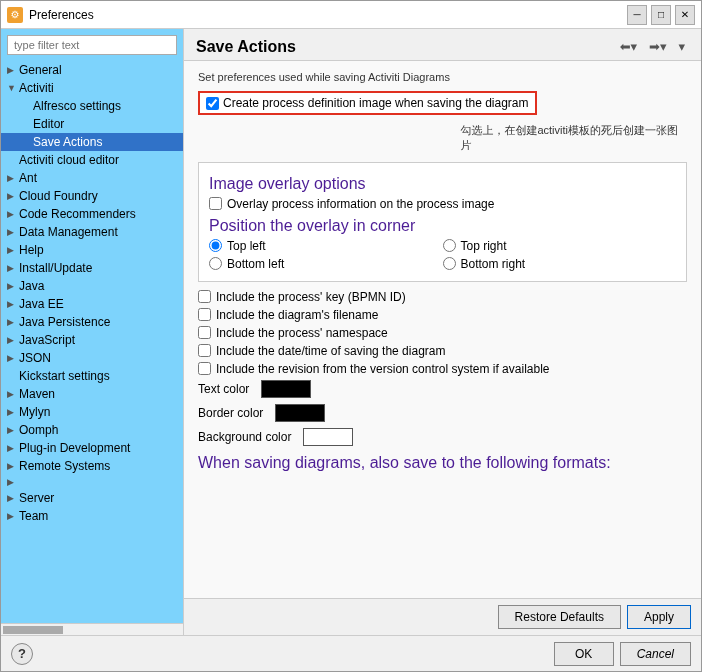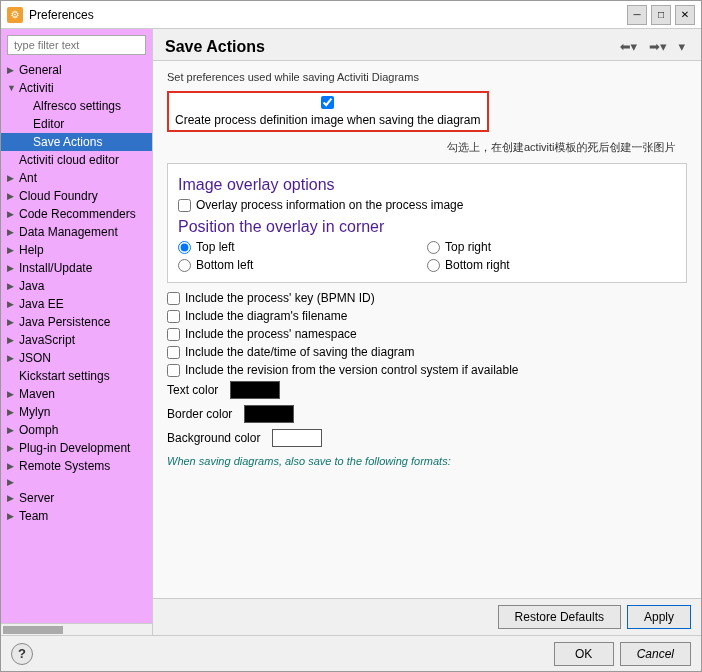--- a/index.html
+++ b/index.html
@@ -54,22 +54,22 @@
     }
 
     .content-area {
       display: flex;
       flex: 1;
       overflow: hidden;
     }
 
     
     .sidebar {
-      width: 152px;
-      background: #f0abfc;
+      width: 183px;
+      background: #7dd3fc;
       border-right: 1px solid #ccc;
       display: flex;
       flex-direction: column;
       overflow: hidden;
     }
 
     .filter-input {
       margin: 6px;
       padding: 3px 6px;
       border: 1px solid #aaa;
@@ -174,21 +174,20 @@
     }
 
     .checkbox-highlighted {
       border: 2px solid #e03020;
       padding: 3px 6px;
       display: inline-flex;
       align-items: center;
       gap: 4px;
       margin-bottom: 8px;
       background: #fff;
-      flex-direction: column;
     }
 
     .section-label {
       font-size: 16px;
       color: #4c1d95;
       margin: 6px 0 4px 0;
     }
 
     .section-box {
       border: 1px solid #ccc;
@@ -238,24 +237,23 @@
     .color-white { background: #fff; }
 
     .annotation-text {
       font-size: 11px;
       color: #333;
       margin-left: 20px;
       line-height: 1.4;
     }
 
     .format-label {
-      font-size: 11px;
+      font-size: 16px;
       margin-top: 8px;
-      color: #0f766e;
-      font-style: italic;
+      color: #4c1d95;
     }
 
     
     .bottom-bar {
       padding: 6px 10px;
       display: flex;
       justify-content: flex-end;
       gap: 6px;
       border-top: 1px solid #ccc;
       background: #f0f0f0;

